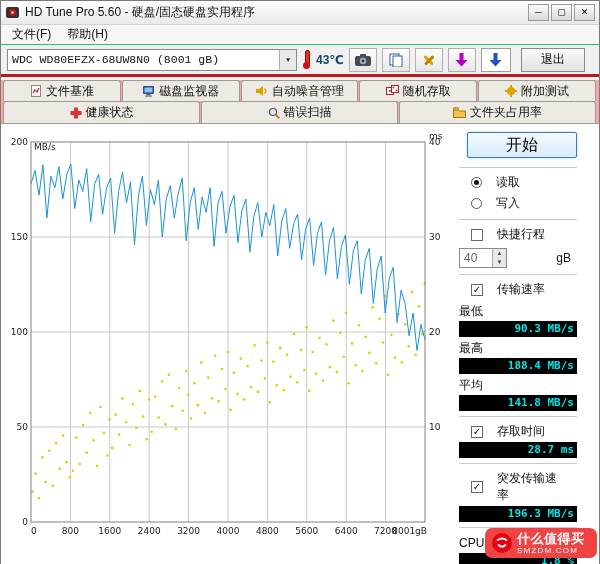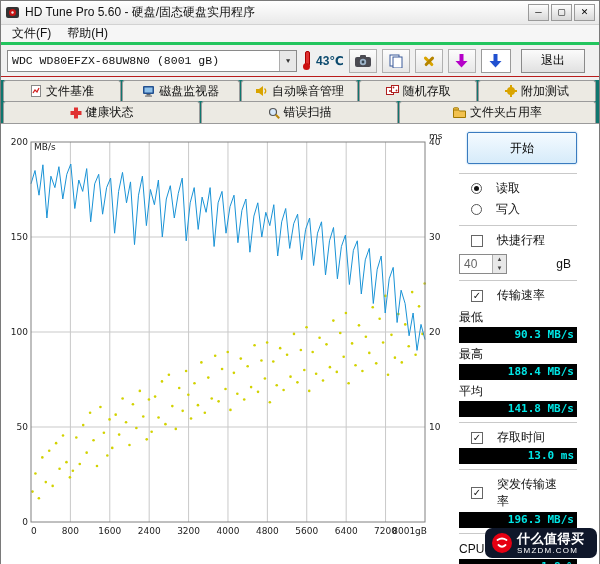--- a/index.html
+++ b/index.html
@@ -16,26 +16,26 @@
     padding: 0 4px; background: linear-gradient(#ffffff, #e9e9e9);
     border-bottom: 1px solid #d2d2d2; flex: 0 0 auto; }
   .title { flex: 1; font-size: 12px; }
   .winbtns { display: flex; gap: 2px; }
   .winbtn { width: 21px; height: 17px; font-size: 9px; line-height: 13px;
     border: 1px solid #9a9a9a; background: linear-gradient(#fdfdfd, #d8d8d8);
     padding: 0; font-family: inherit; }
 
   
   .menubar { height: 20px; display: flex; align-items: center;
-    background: #f6f6f6; border-bottom: 3px solid #22c55e; padding-left: 3px; flex: 0 0 auto; }
+    background: #f6f6f6; border-bottom: 1px solid #22c55e; padding-left: 3px; flex: 0 0 auto; }
   .menu-item { padding: 2px 8px; }
 
   
   .toolbar { height: 32px; display: flex; align-items: center; gap: 5px;
-    padding: 0 6px; background: #f0f0f0; border-bottom: 1px solid #b91c1c; flex: 0 0 auto; }
+    padding: 0 6px; background: #f0f0f0; border-bottom: 3px solid #b91c1c; flex: 0 0 auto; }
   .drive-select { width: 290px; height: 22px; background: #fff; border: 1px solid #8a8a8a;
     display: flex; align-items: center; overflow: hidden;
     font-family: "Liberation Mono", "DejaVu Sans Mono", monospace; font-size: 11.5px; padding-left: 4px; }
   .dd-arrow { margin-left: auto; width: 17px; height: 100%; background: #e8e8e8;
     border-left: 1px solid #adadad; display: flex; align-items: center; justify-content: center;
     font-size: 7px; color: #333; }
   .thermo { width: 9px; height: 19px; position: relative; flex: 0 0 auto; }
   .thermo::before { content: ''; position: absolute; left: 3px; top: 0; width: 3px; height: 13px;
     background: #e03131; border: 1px solid #a00; border-radius: 2px; }
   .thermo::after { content: ''; position: absolute; bottom: 0; left: 1px; width: 7px; height: 7px;
@@ -44,38 +44,38 @@
   .tool-btn { width: 28px; height: 24px; border: 1px solid #b0b0b0;
     background: linear-gradient(#fcfcfc, #e7e7e7); display: flex; align-items: center;
     justify-content: center; padding: 0; }
   .blue-arrow-box { width: 30px; height: 24px; background: #fff; border: 1px solid #9a9a9a;
     display: flex; align-items: center; justify-content: center; }
   .exit-btn { margin-left: auto; margin-right: 8px; width: 64px; height: 24px;
     border: 1px solid #8a8a8a; background: linear-gradient(#fbfbfb, #e1e1e1);
     font-size: 12px; font-family: inherit; }
 
   
-  .tabs { display: flex; padding: 0 2px; background: #0f766e; flex: 0 0 auto; }
+  .tabs { display: flex; padding: 0 2px; background: #fca5a5; flex: 0 0 auto; }
   .tabs.row1 { margin-top: 3px; height: 21px; }
   .tabs.row2 { height: 22px; position: relative; z-index: 2; }
   .tab { flex: 1; display: flex; align-items: center; justify-content: center; gap: 4px;
     border: 1px solid #9b9b9b; border-bottom: none; border-radius: 3px 3px 0 0;
     background: #eceae3; font-size: 12px; margin-right: 1px; white-space: nowrap;
     padding: 0 3px; overflow: hidden; }
   .tab.selected { background: #ffffff; margin-bottom: -1px; z-index: 3; font-weight: normal; }
 
   
   .content { flex: 1; background: #fff; border-top: 1px solid #9b9b9b;
     display: flex; padding: 4px 4px 4px 2px; gap: 4px; position: relative; z-index: 1; }
   svg text { font-family: "DejaVu Sans", sans-serif; font-size: 9px; fill: #222; }
 
   
   .side-panel { width: 120px; display: flex; flex-direction: column; padding: 2px 2px 0 0; }
-  .start-btn { height: 32px; border: 1px solid #3a7bbf; border-radius: 2px;
-    background: linear-gradient(#f4faff, #d6ebfa); font-size: 12px; font-family: inherit;
+  .start-btn { height: 26px; border: 1px solid #3a7bbf; border-radius: 2px;
+    background: linear-gradient(#f4faff, #d6ebfa); font-size: 16px; font-family: inherit;
     box-shadow: 0 0 2px #8fc0e8; margin: 2px 0 4px 8px; }
   .divider { border-top: 1px solid #c9c9c9; margin: 5px 0 4px 0; }
   .row { display: flex; align-items: center; gap: 14px; margin: 2px 12px; }
   .radio { width: 11px; height: 11px; border: 1px solid #555; border-radius: 50%;
     background: #fff; position: relative; flex: 0 0 auto; }
   .radio.sel::after { content: ''; position: absolute; inset: 2px; background: #111; border-radius: 50%; }
   .cb { width: 12px; height: 12px; border: 1px solid #666; background: #fff;
     font-size: 10px; line-height: 10px; text-align: center; color: #111; flex: 0 0 auto; }
   .vlabel { margin: 3px 0 1px 0; }
   .vbox { height: 16px; background: #000; color: #00e6e6;
@@ -84,21 +84,21 @@
   .num-row { display: flex; align-items: center; margin: 3px 0 1px 0; }
   .num-input { width: 48px; height: 20px; border: 1px solid #8a8a8a; background: #fff; display: flex; }
   .num-val { flex: 1; padding: 2px 0 0 4px; color: #666; }
   .spin { width: 14px; display: flex; flex-direction: column; border-left: 1px solid #adadad; }
   .spin span { flex: 1; font-size: 6px; line-height: 9px; text-align: center;
     background: #e8e8e8; color: #444; }
   .gb-label { margin-left: auto; padding-right: 6px; }
 
   
   .watermark { position: absolute; right: 2px; bottom: 5px; width: 112px; height: 30px;
-    background: #0f172a; border-radius: 7px; display: flex; align-items: center;
+    background: #ef4444; border-radius: 7px; display: flex; align-items: center;
     gap: 5px; padding: 0 7px; z-index: 10; }
   .wm-text { display: flex; flex-direction: column; line-height: 1; }
   .wm-cn { color: #fff; font-size: 13px; font-weight: bold; letter-spacing: 0.5px; }
   .wm-en { color: #fff; font-size: 8px; letter-spacing: 1.2px; margin-top: 2px; }
 </style>
 </head>
 <body>
 
 <div class="window">
 
@@ -432,21 +432,21 @@
       <div class="vlabel">最高</div>
       <div class="vbox">188.4 MB/s</div>
       <div class="vlabel">平均</div>
       <div class="vbox">141.8 MB/s</div>
       <div class="divider"></div>
 
       <div class="row">
         <span class="cb">✓</span>
         <span>存取时间</span>
       </div>
-      <div class="vbox">13.0 ms</div>
+      <div class="vbox">28.7 ms</div>
       <div class="divider"></div>
 
       <div class="row">
         <span class="cb">✓</span>
         <span>突发传输速率</span>
       </div>
       <div class="vbox">196.3 MB/s</div>
       <div class="divider"></div>
 
       <div class="vlabel">CPU 占用率</div>

